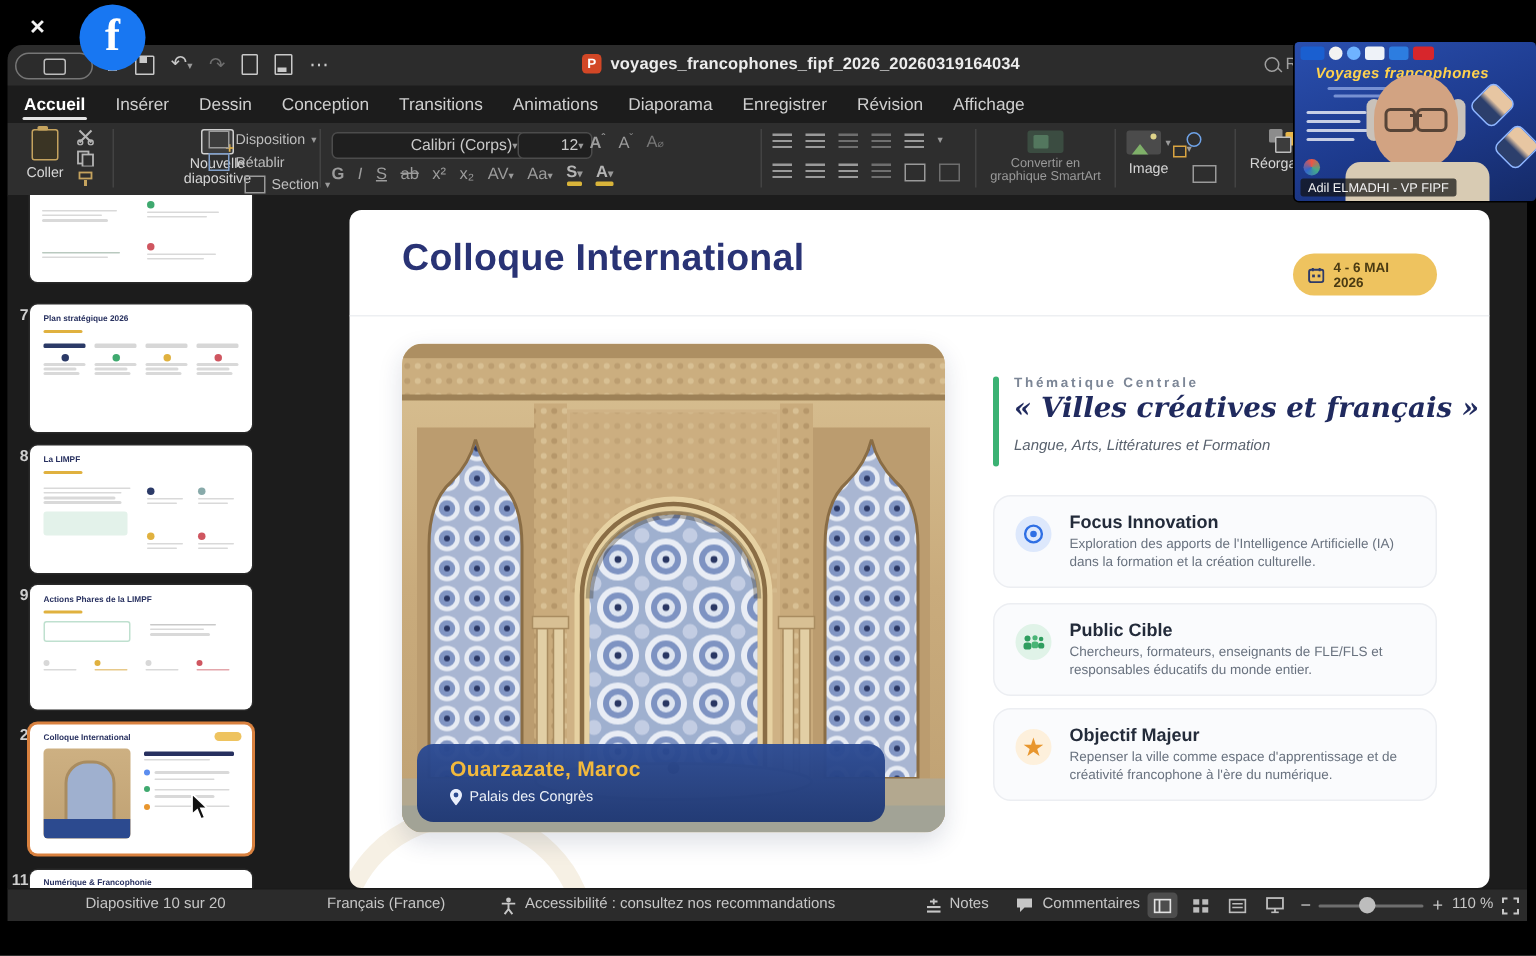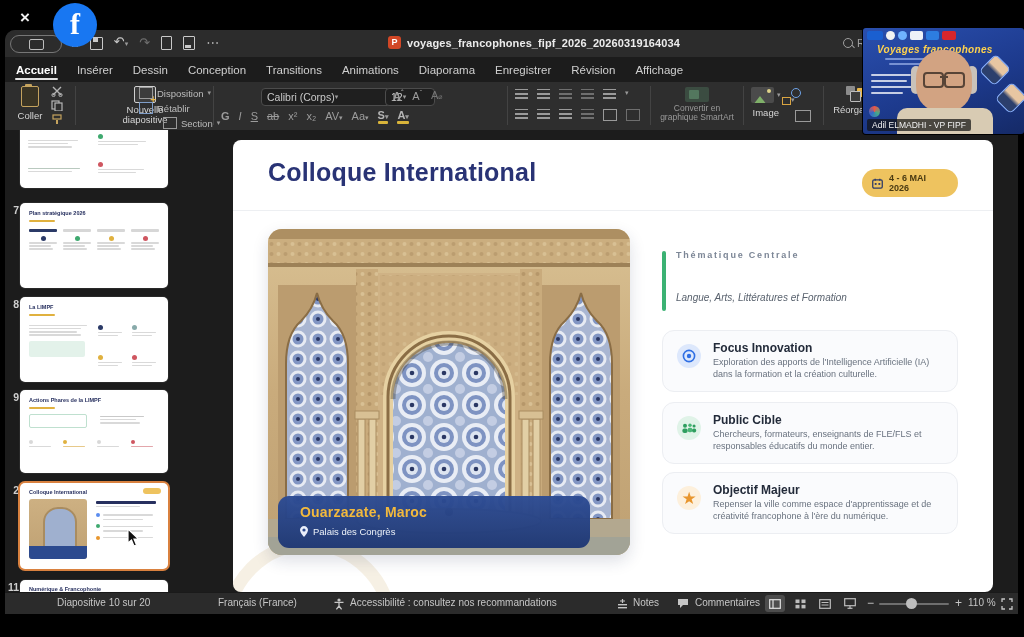--- a/index.html
+++ b/index.html
@@ -44,21 +44,21 @@
   .ribbon{left:0;top:52px;width:100%;height:48px;background:#2e2e2e;border-bottom:1px solid #161616;}
   .rb-sep{top:4px;width:1px;height:39px;background:#434343;}
   .rlabel{color:#d6d6d6;font-size:9.5px;text-align:center;}
   .rsmall{color:#bdbdbd;font-size:9.5px;}
   .clipboard{width:16px;height:19px;border:1.6px solid #c5a35e;border-radius:2px;position:relative;background:#3a3424;}
   .clipboard:before{content:"";position:absolute;left:3px;top:-3px;width:7px;height:3px;background:#c5a35e;border-radius:1px;}
   .mini-ic{width:12px;height:11px;}
   .newslide-ic{width:20px;height:15px;border:1.4px solid #cfcfcf;border-radius:2px;position:relative;background:#3c3c3c;}
   .newslide-ic:before{content:"+";position:absolute;right:-1px;bottom:-3px;color:#e8b74a;font-size:10px;font-weight:700;}
   .combo{background:#1f1f1f;border:1px solid #4c4c4c;border-radius:4px;color:#c9c9c9;font-size:10.5px;
-         display:flex;align-items:center;justify-content:flex-start;padding:0 5px;height:16px;margin-left:40px;}
+         display:flex;align-items:center;justify-content:flex-end;padding:0 5px;height:16px;}
   .fmt{color:#9c9c9c;font-size:11px;display:flex;gap:9px;align-items:center;}
   .lines-ic{width:13px;height:10px;background:repeating-linear-gradient(to bottom,#9a9a9a 0 1.4px,transparent 1.4px 4.2px);}
   .sq-ic{width:12px;height:10px;border:1.3px solid #9a9a9a;}
   .smartart-ic{width:24px;height:15px;background:#3f5446;border-radius:2px;position:relative;opacity:.8;}
   .smartart-ic:before{content:"";position:absolute;left:4px;top:3px;width:10px;height:9px;background:#5d8a6b;border-radius:1px;}
   .img-ic{width:23px;height:16px;background:#4b4b4b;border-radius:2px;position:relative;overflow:hidden;}
   .img-ic:before{content:"";position:absolute;left:2px;bottom:-2px;border-left:7px solid transparent;border-right:7px solid transparent;border-bottom:9px solid #7fb069;}
   .img-ic:after{content:"";position:absolute;right:3px;top:2px;width:4px;height:4px;border-radius:50%;background:#dfd38a;}
   .shapes-ic{width:14px;height:12px;position:relative;}
   .shapes-ic:before{content:"";position:absolute;left:0;top:0;width:8px;height:8px;border-radius:50%;border:1.4px solid #6fa3e8;}
@@ -564,20 +564,21 @@
                 <path d="M4 0 C1.8 0 0 1.8 0 4 C0 6.8 4 11 4 11 C4 11 8 6.8 8 4 C8 1.8 6.2 0 4 0 Z" fill="#e9eefb"></path>
                 <circle cx="4" cy="4" r="1.6" fill="#2c4a8f"></circle>
               </svg>
               <span>Palais des Congrès</span>
             </div>
           </div>
         </div>
 
         <div class="ab greenbar"></div>
         <div class="ab kicker">Thématique Centrale</div>
+        <div class="ab quote">« Villes créatives et français »</div>
         <div class="ab subquote">Langue, Arts, Littératures et Formation</div>
 
         <div class="ab info-card" style="top:262px;">
           <span class="ic-badge" style="background:#e0f3e8;">
             <svg width="16" height="12" viewBox="0 0 24 16">
               <circle cx="6" cy="4.6" r="3" fill="#2f9e5f"></circle>
                 <rect x="2" y="8.6" width="8" height="7" rx="3.2" fill="#2f9e5f"></rect>
               <circle cx="13.5" cy="3.8" r="2.6" fill="#49b576"></circle>
                 <rect x="10" y="7.6" width="7" height="6.6" rx="2.8" fill="#49b576"></rect>
               <circle cx="19.6" cy="5" r="2.3" fill="#2f9e5f"></circle>

